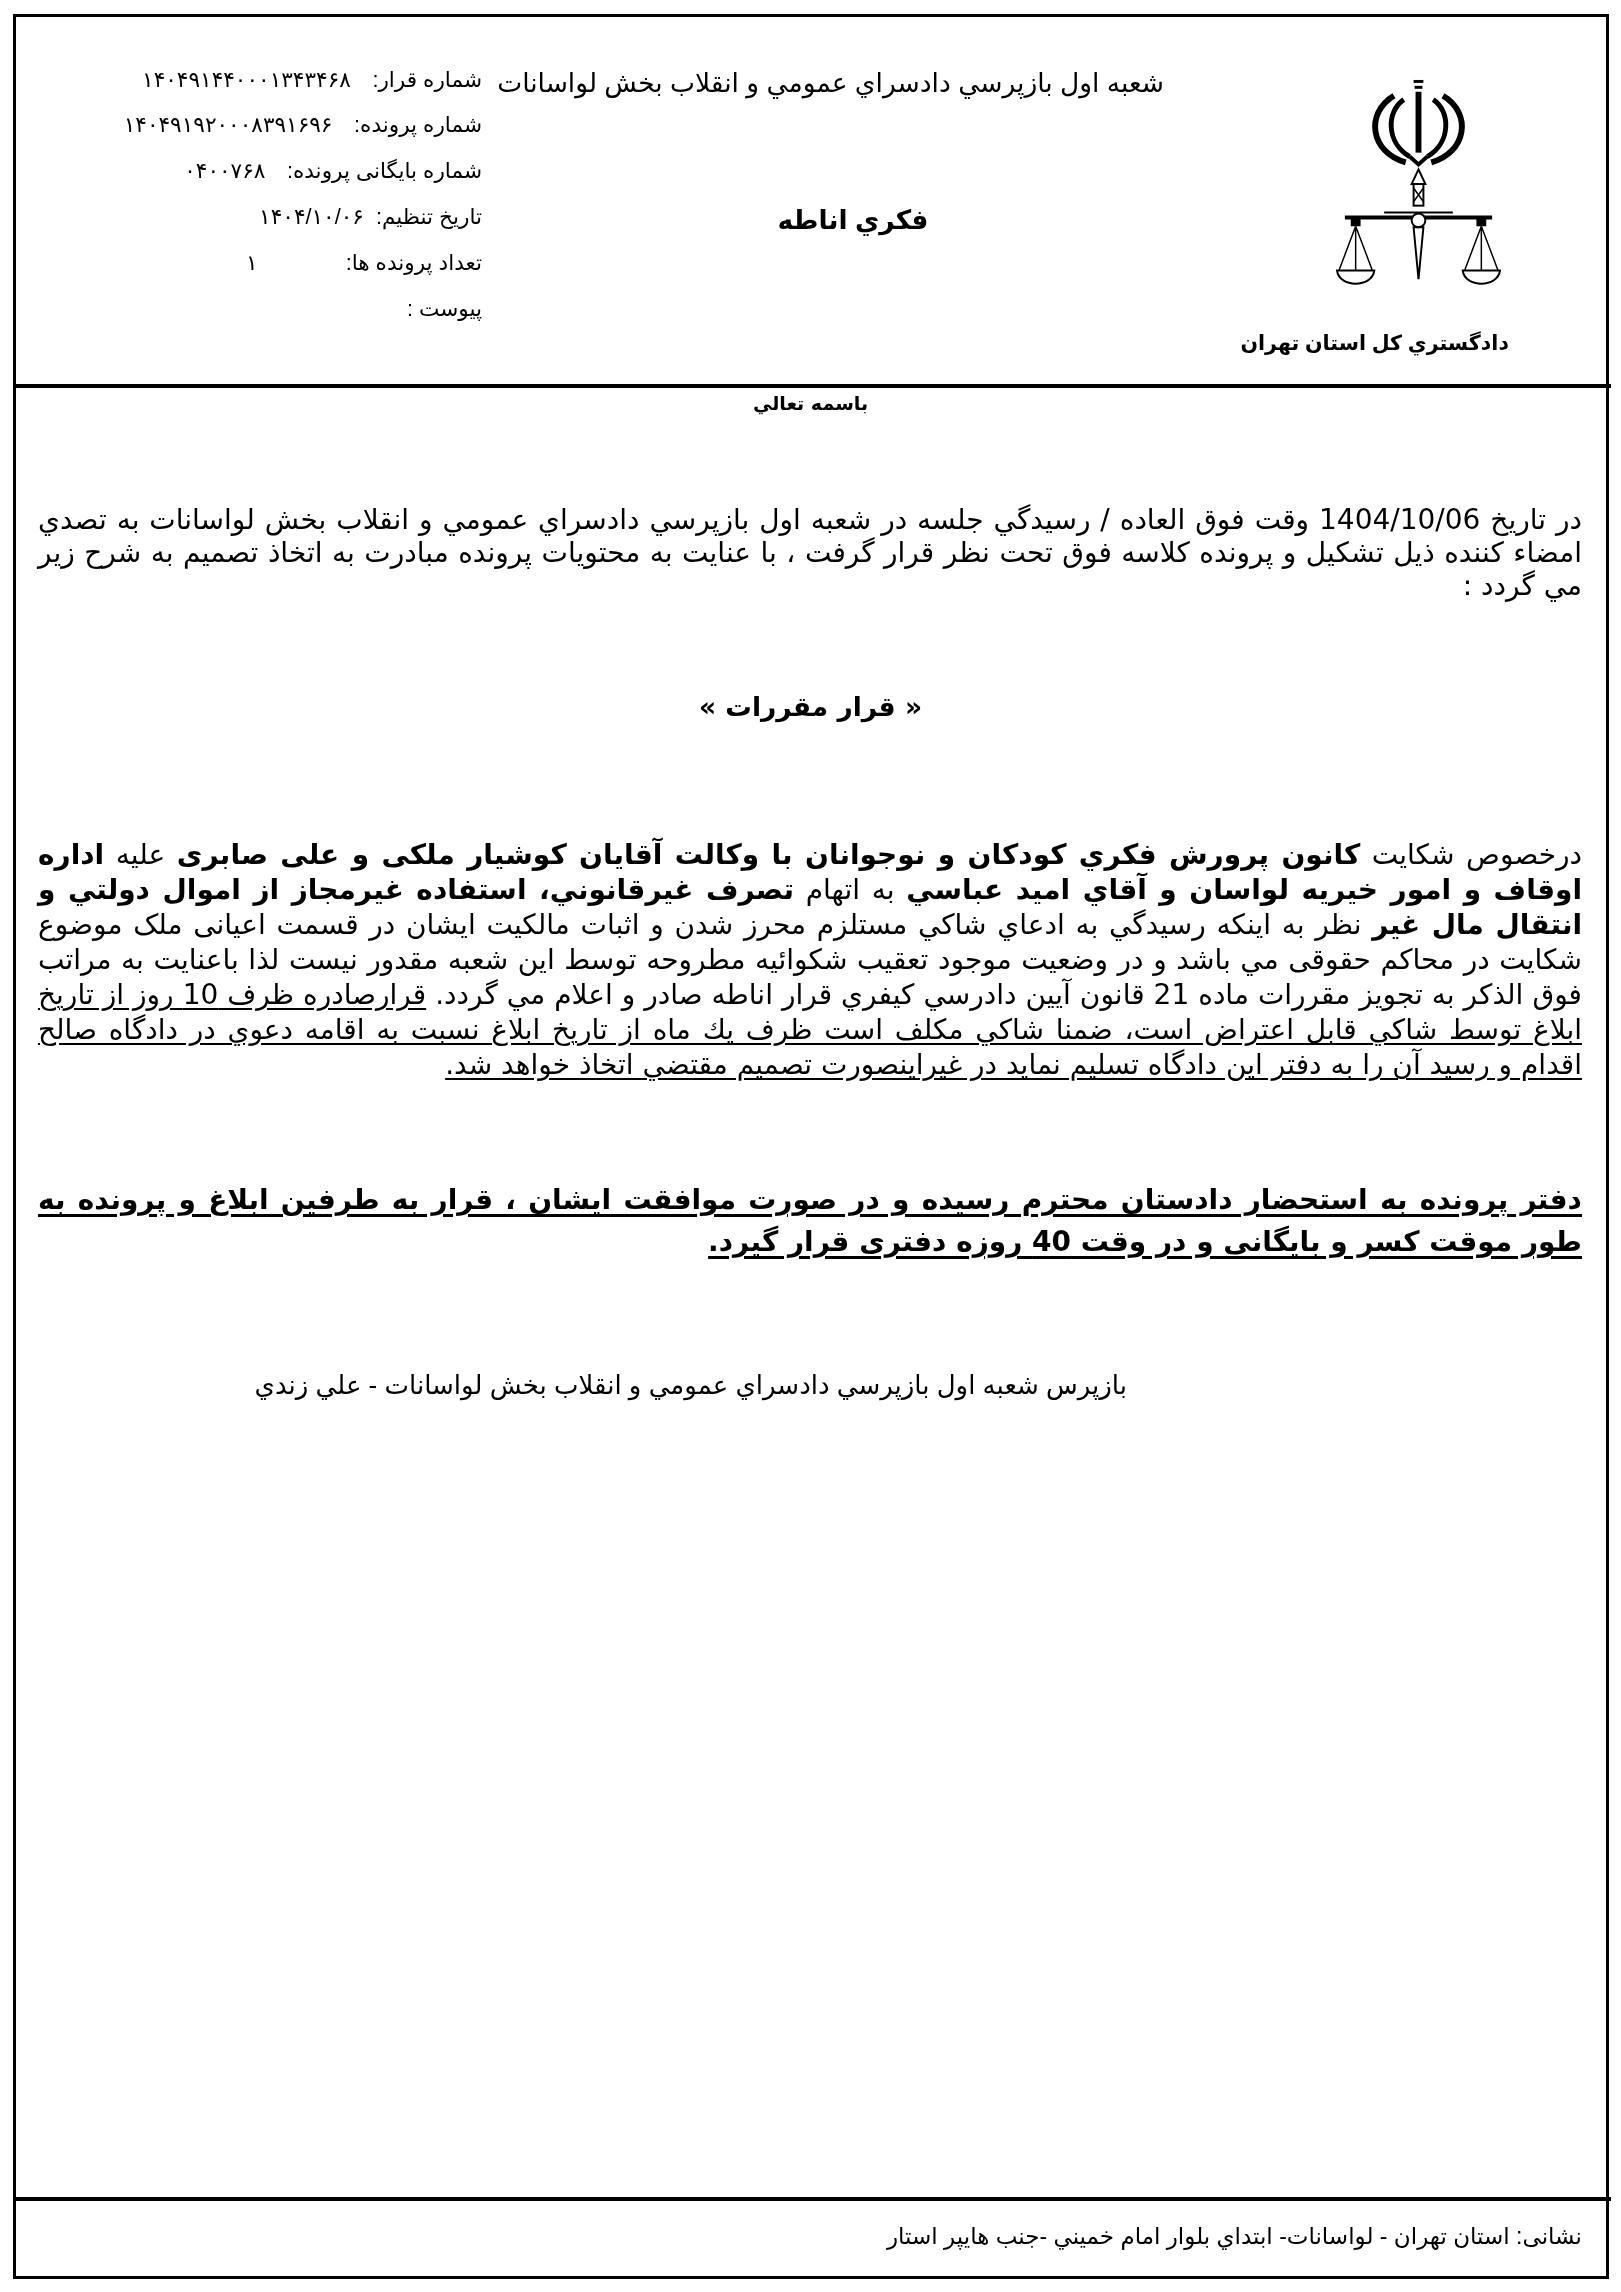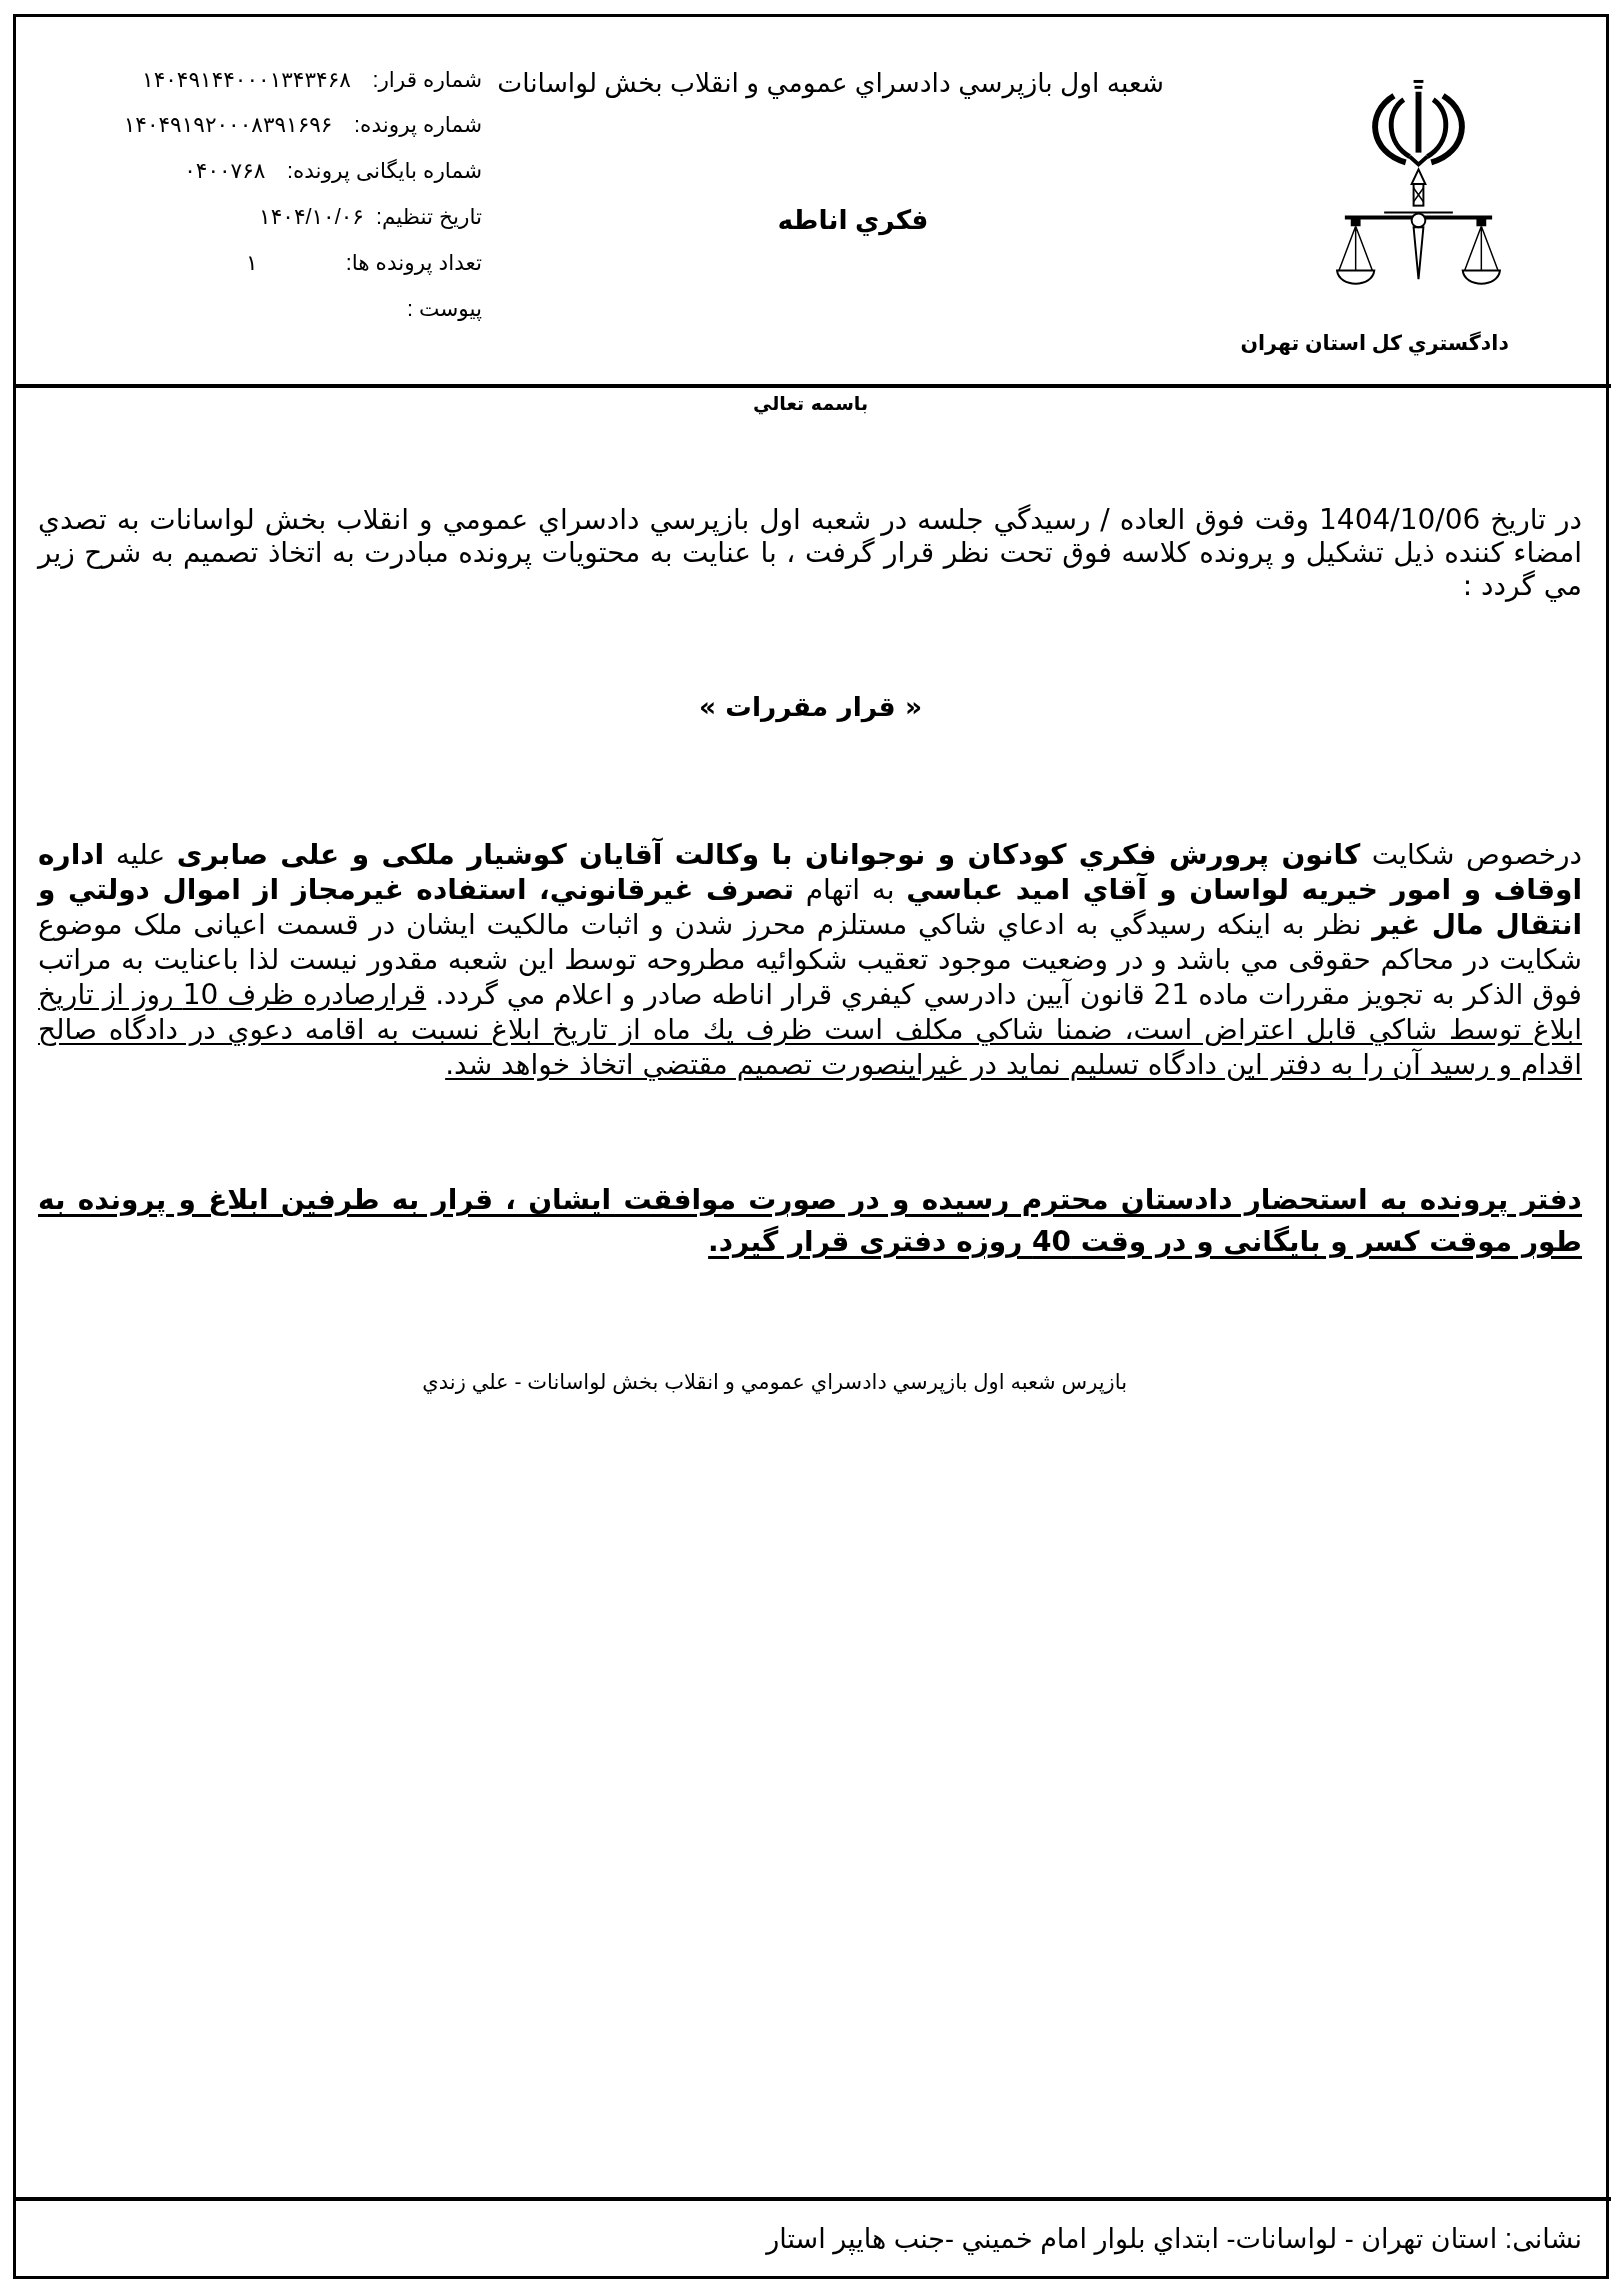--- a/index.html
+++ b/index.html
@@ -27,22 +27,22 @@
     .bismillah { top: 392px; left: 0; width: 1621px; text-align: center; font-size: 19px; font-weight: bold; }
 
     .para { position: absolute; right: 39px; width: 1544px; direction: rtl; text-align: justify; text-align-last: right; font-size: 28px; line-height: 33px; }
     .para.intro { top: 503px; }
     .decision-heading { top: 691px; left: 0; width: 1621px; text-align: center; font-size: 26.5px; font-weight: bold; }
     .para.body { top: 837px; line-height: 35px; }
     .para.body b { font-weight: bold; }
     .para.body u { text-decoration: underline; text-underline-offset: 3.9px; }
     .para.office { top: 1179px; font-weight: bold; text-decoration: underline; text-underline-offset: 4.9px; text-decoration-thickness: 2.9px; line-height: 42px; letter-spacing: 0.2px; }
 
-    .signature { top: 1370px; left: 34px; width: 1093px; text-align: right; font-size: 21px; }
-    .address { top: 2223px; right: 39px; text-align: left; font-size: 27px; }
+    .signature { top: 1370px; left: 34px; width: 1093px; text-align: right; font-size: 26px; }
+    .address { top: 2223px; right: 39px; text-align: left; font-size: 23px; }
   </style>
 </head>
 <body class="sans">
 
 <div class="frame"></div>
 <div class="hsep top"></div>
 <div class="hsep bot"></div>
 
 <div class="abs header-title lib">شعبه اول بازپرسي دادسراي عمومي و انقلاب بخش لواسانات</div>
 <div class="abs header-doctype lib">فکري اناطه</div>

